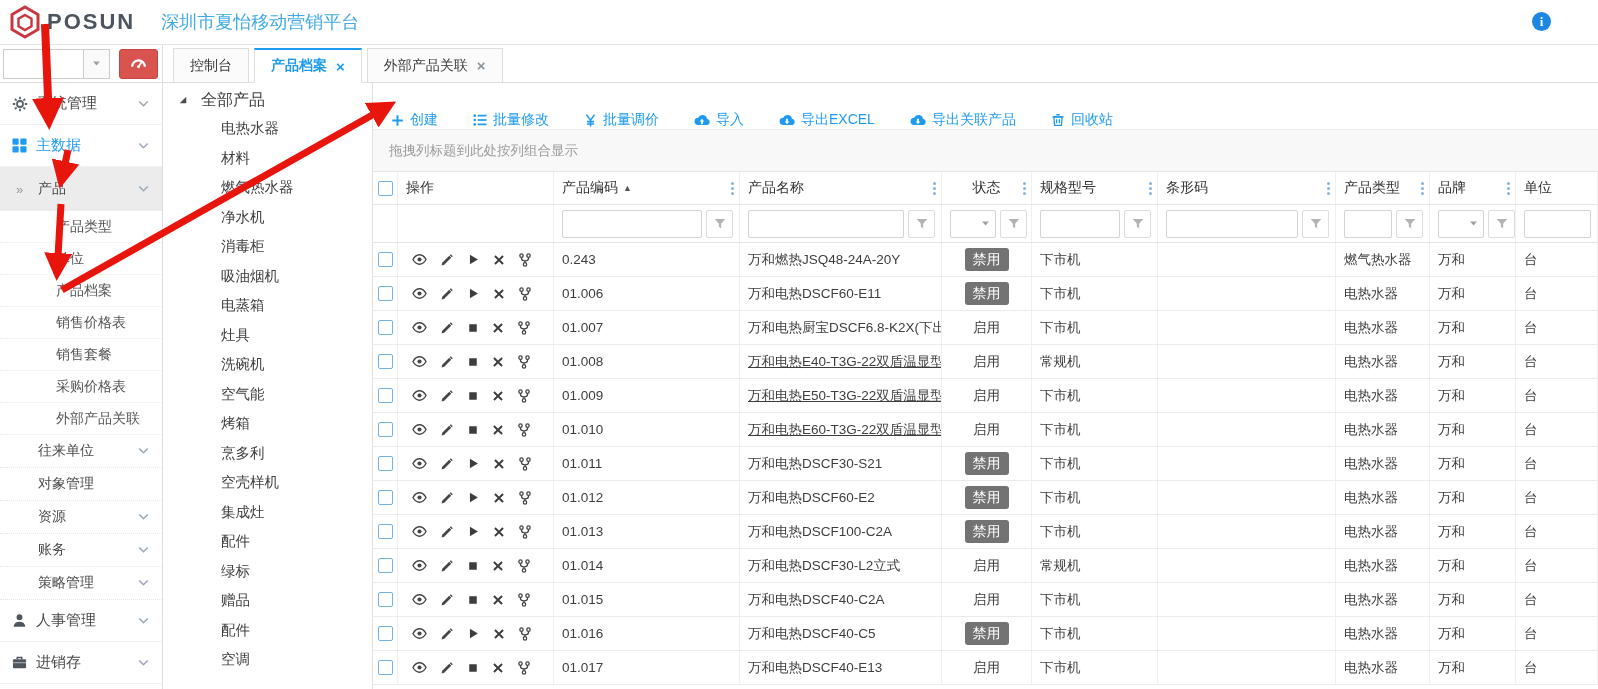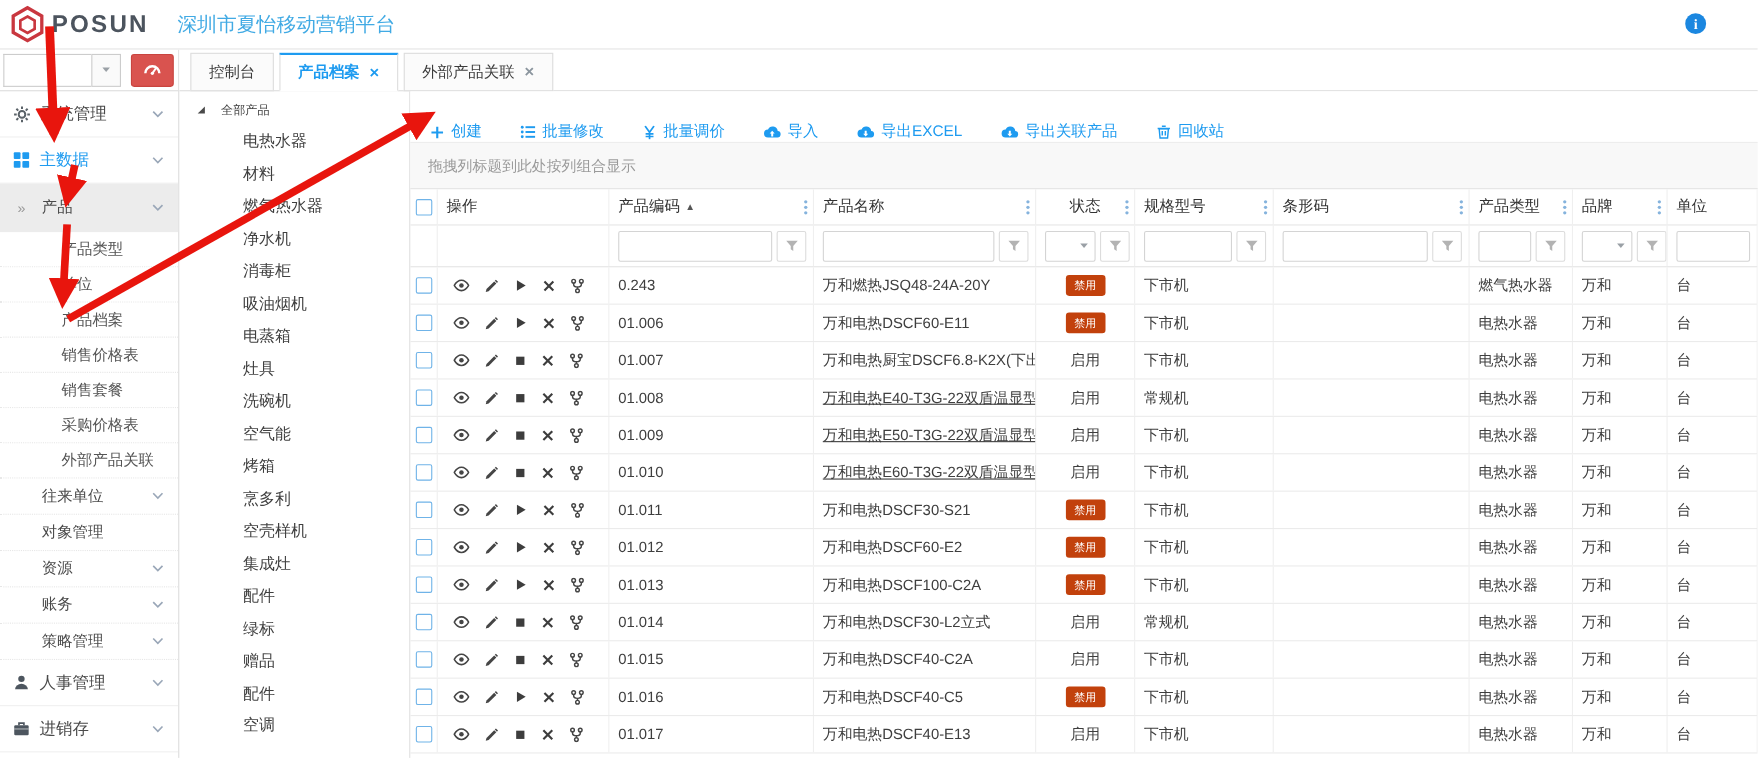--- a/index.html
+++ b/index.html
@@ -37,21 +37,21 @@
   
   .main { flex:1; display:flex; flex-direction:column; min-width:0; }
   .tabbar { height:38px; border-bottom:1px solid #ddd; display:flex; align-items:flex-end; padding-left:10px; background:#fff; }
   .tab { height:35px; margin-bottom:-1px; display:flex; align-items:center; padding:0 16px; border:1px solid #ddd; border-bottom:1px solid #ddd; background:#fbfbfb; margin-right:5px; font-size:14px; color:#3c3c3c; cursor:pointer; }
   .tab.active { background:#fff; border-top:2px solid #1e9bf0; border-bottom-color:#fff; color:#1e9bf0; font-weight:bold; }
   .tab .close { margin-left:9px; font-weight:bold; color:#8b959e; font-size:15px; line-height:1; }
   .tab.active .close { color:#1e9bf0; }
 
   .content-row { flex:1; display:flex; min-height:0; }
   .treepanel { width:210px; border-right:1px solid #e0e0e0; padding-top:4px; overflow:hidden; }
-  .tree-root { height:27px; display:flex; align-items:center; padding-left:15px; font-size:11px; color:#3f3f3f; cursor:pointer;text-align:center; }
+  .tree-root { height:27px; display:flex; align-items:center; padding-left:15px; font-size:16px; color:#3f3f3f; cursor:pointer;text-align:center; }
   .tree-root .tri { margin-right:12px; }
   .tree-item { height:29.5px; display:flex; align-items:center; padding-left:58px; font-size:14.5px; color:#3f3f3f; cursor:pointer; white-space:nowrap; }
 
   .gridarea { flex:1; display:flex; flex-direction:column; min-width:0; }
   .toolbar { height:47px; display:flex; align-items:flex-end; gap:35px; padding-left:18px; background:#fff; border-bottom:1px solid #ededed; }
   .tbtn { display:flex; align-items:center; gap:6px; color:#1e9bf0; cursor:pointer; white-space:nowrap; }
   .groupbar { height:42px; background:#f8f8f8; border-bottom:1px solid #e4e4e4; display:flex; align-items:center; padding-left:16px; color:#9a9a9a; font-size:13.5px; }
 
   .gtable { flex:1; overflow:hidden; }
   .grow { display:grid; grid-template-columns:25px 156px 186px 202px 90px 126px 178px 94px 86px minmax(50px,1fr); }
@@ -66,21 +66,21 @@
   .flt-input { flex:1; min-width:0; height:28px; border:1px solid #d4d4d4; border-radius:2px; outline:none; padding:0 5px; font-size:13px; }
   .flt-btn { width:27px; height:28px; margin-left:4px; border:1px solid #dcdcdc; border-radius:2px; background:#fff; display:flex; align-items:center; justify-content:center; flex:none; cursor:pointer; }
   .flt-select { width:46px; height:28px; border:1px solid #d4d4d4; border-radius:2px; background:#fff; display:flex; align-items:center; justify-content:flex-end; padding-right:4px; cursor:pointer; flex:none; }
   .grow.drow { height:34px; border-bottom:1px solid #ebebeb; }
   .grow.drow .gcell { font-size:13.5px; color:#3e3e3e; }
   .cb { width:15px; height:15px; border:1px solid #6fb3e8; border-radius:2px; background:#fff; display:inline-block; cursor:pointer; }
   .cbcell { justify-content:center; padding-left:0; }
   .ops { gap:13px; padding-left:14px; }
   .op-ic { display:flex; align-items:center; cursor:pointer; }
   .center { justify-content:center; padding-left:0; }
-  .badge { background:#c2410c; color:#fff; border-radius:3px; padding:2.5px 8px; font-size:10px; }
+  .badge { background:#737373; color:#fff; border-radius:3px; padding:2.5px 8px; font-size:14px; }
   .linkname { text-decoration:underline; cursor:pointer; }
 
   .icon { display:inline-flex; align-items:center; justify-content:center; line-height:0; }
 
   
   #arrows { position:absolute; left:0; top:0; width:1598px; height:689px; pointer-events:none; z-index:60; }
 </style>
 </head>
 <body>
 

